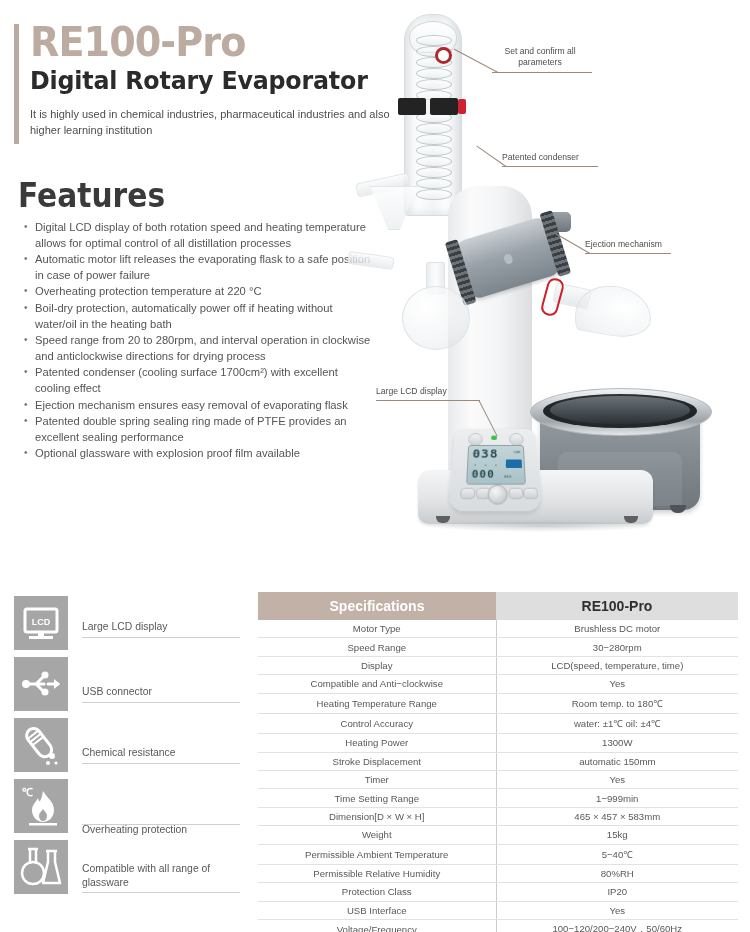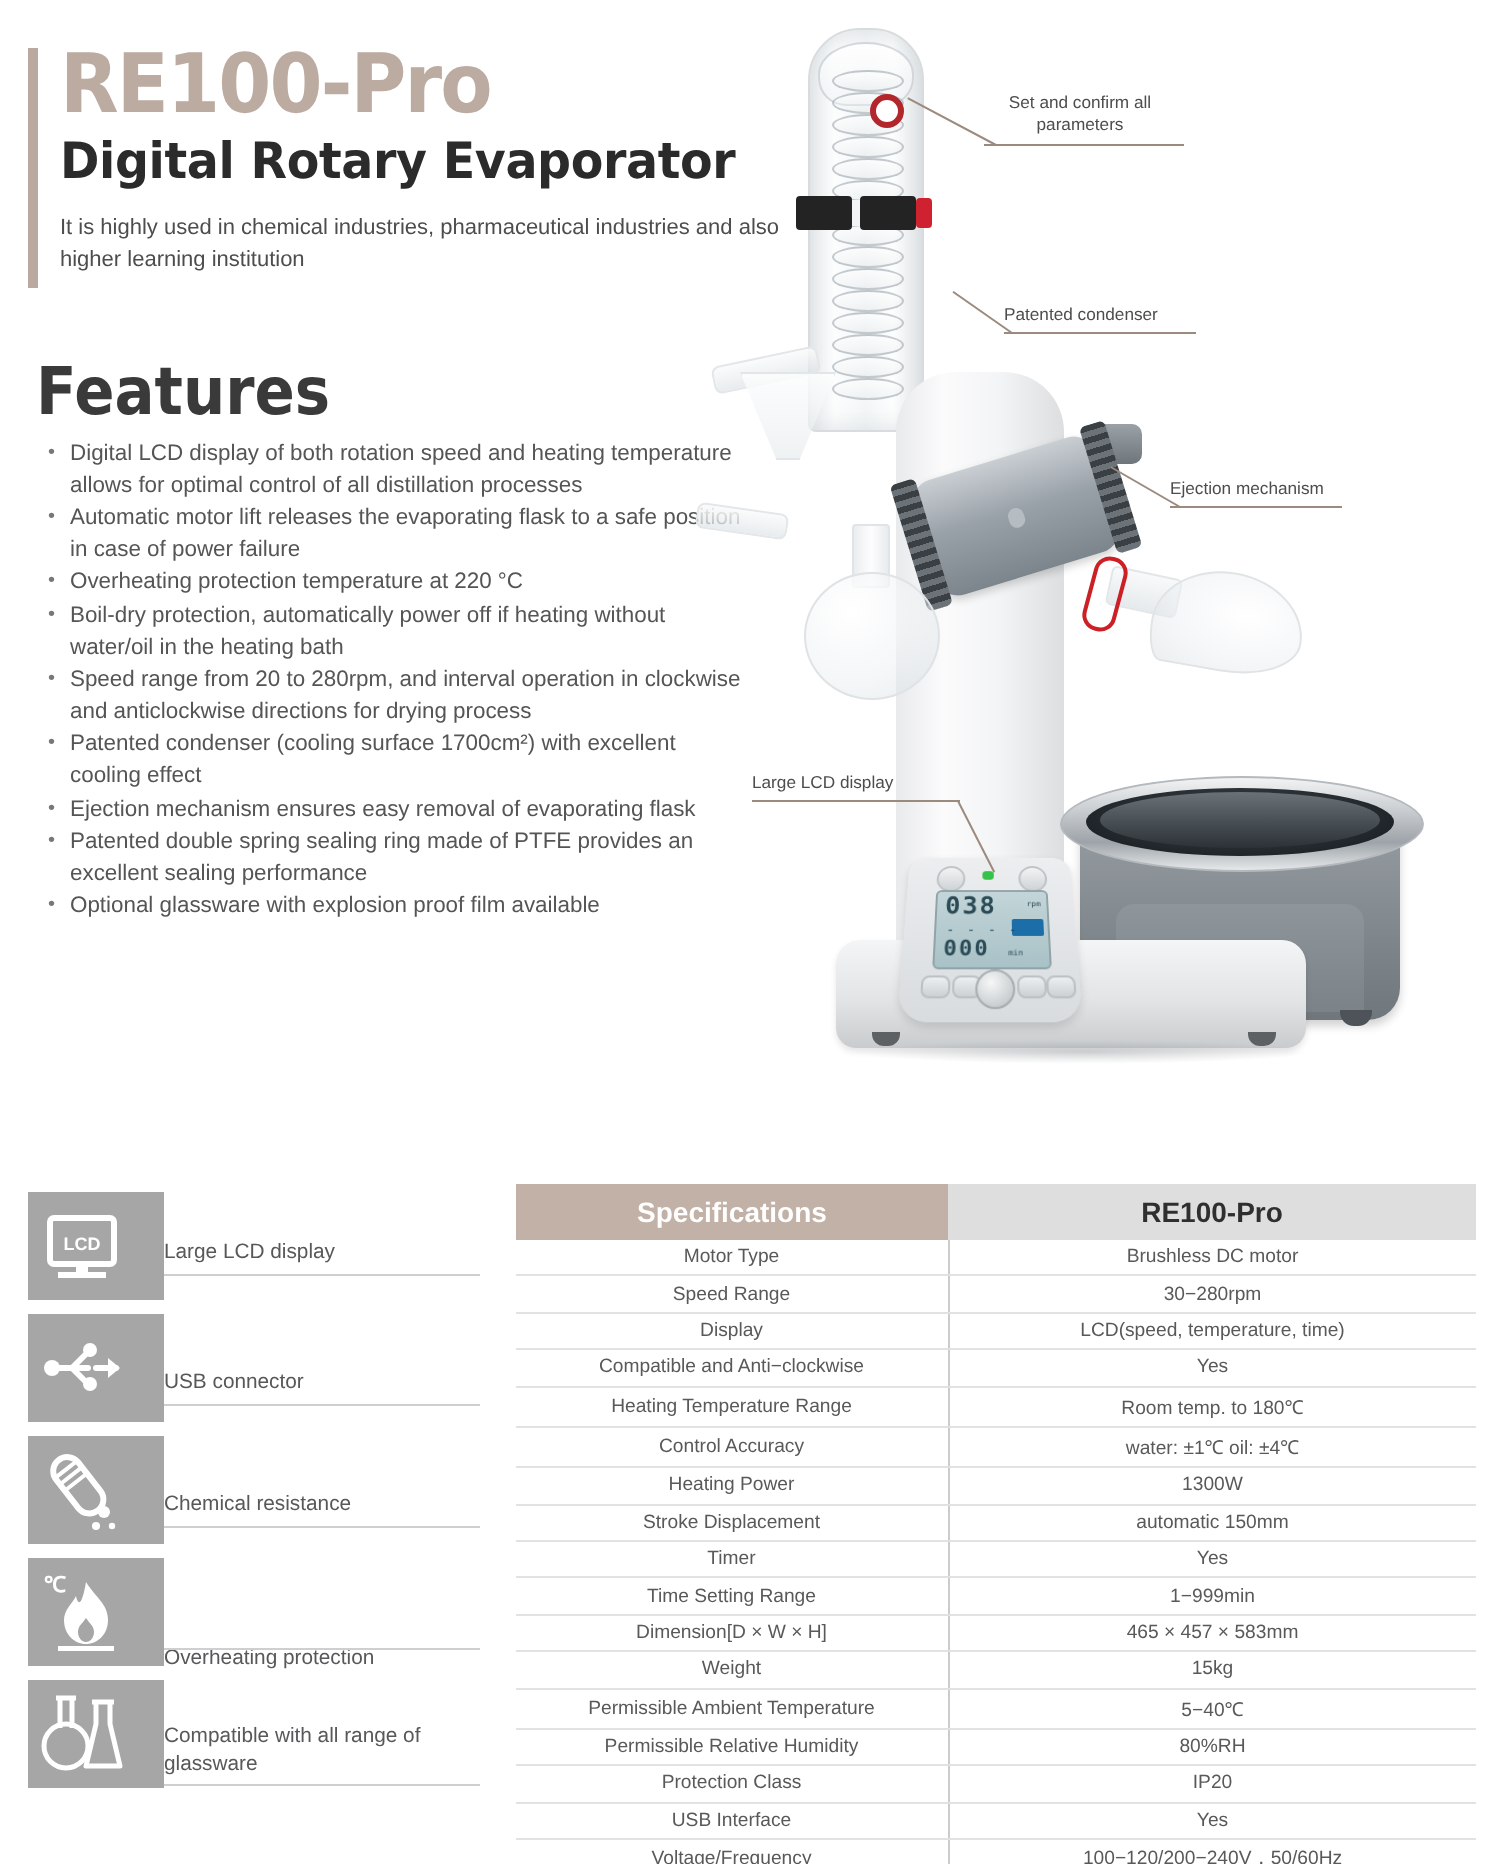--- a/index.html
+++ b/index.html
@@ -280,39 +280,39 @@
     border-left:6px solid transparent;border-right:6px solid transparent;
     border-bottom:10px solid #e0922c;
   }
   .bath-foot{position:absolute;width:16px;height:8px;background:#4d5358;border-radius:0 0 7px 7px;top:505px;}
   .bath-foot.a{left:210px;} .bath-foot.b{left:330px;}
 
   
   .iconlist{position:absolute;left:14px;top:596px;width:226px;}
   .icrow{position:relative;height:61px;}
   .ictile{
-    position:absolute;left:0;top:0;width:68px;height:54px;background:#a6a6a6;
+    position:absolute;left:0;top:0;width:54px;height:54px;background:#a6a6a6;
   }
   .iclabel{
     position:absolute;left:68px;width:156px;
     font-size:10.4px;color:#58585a;line-height:1.3;
   }
   .icline{
     position:absolute;left:68px;width:158px;height:1px;background:#cfcfcf;
   }
 
   
   .spec{
     position:absolute;left:258px;top:592px;width:480px;
     border-collapse:collapse;
     font-size:9.6px;
     color:#595959;
   }
   .spec th{
-    font-size:14px;font-weight:bold;padding:6px 4px;text-align:center;
+    font-size:14px;font-weight:bold;padding:6px 15px;text-align:center;
   }
   .spec th.k{background:#c2b1a6;color:#ffffff;width:208px;}
   .spec th.v{background:#dedede;color:#2f2f2f;}
   .spec td{
     padding:3.2px 0;text-align:center;
     border-bottom:1px solid #e2e2e2;
   }
   .spec td.k{border-right:1px solid #cccccc;}
   .spec tr:last-child td{border-bottom:2px solid #b5b5b5;}
 </style>

